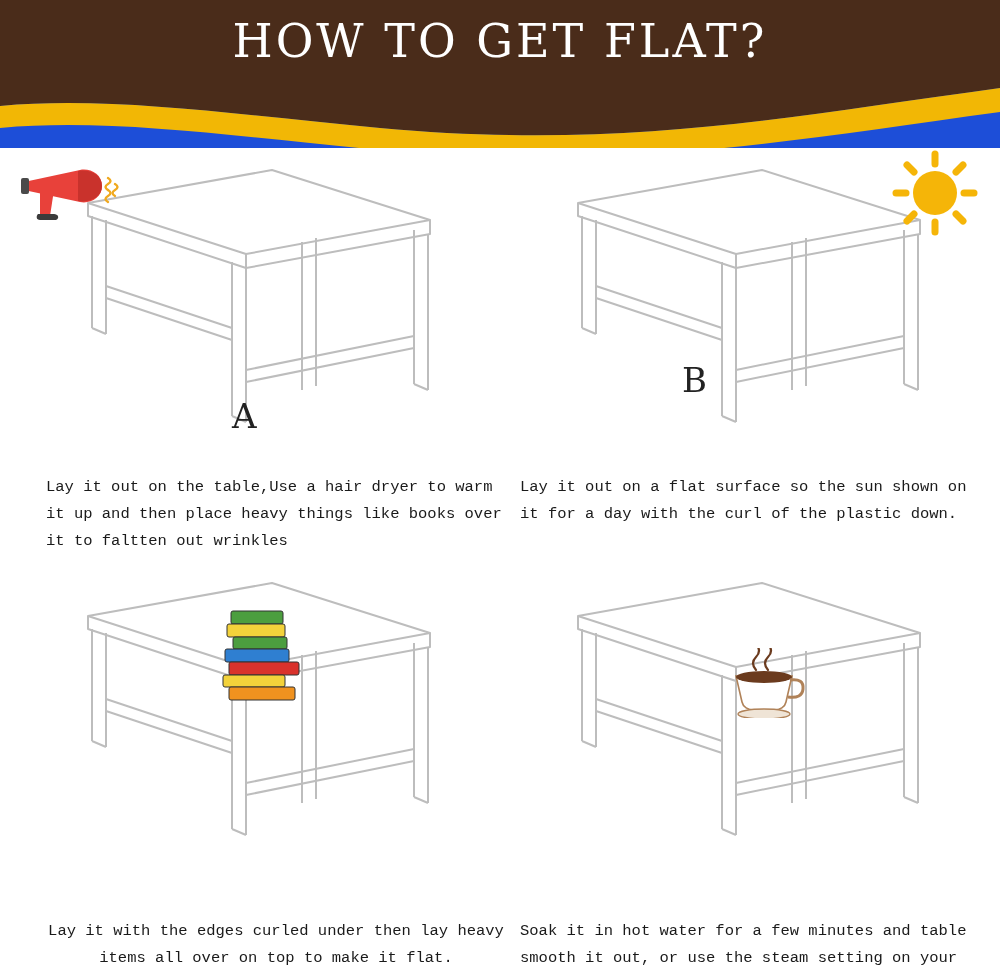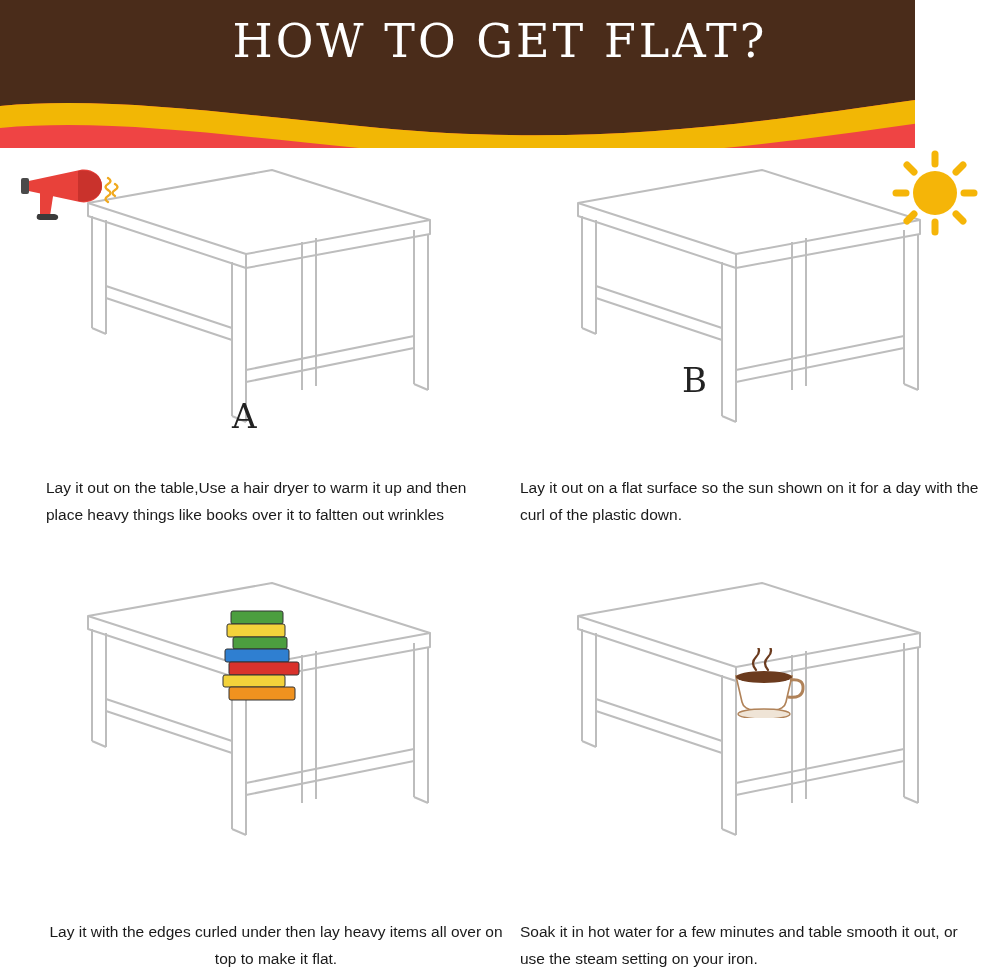--- a/index.html
+++ b/index.html
@@ -11,24 +11,24 @@
     height: 974px;
     background: #ffffff;
     font-family: "Liberation Serif", serif;
     overflow: hidden;
     position: relative;
   }
 
   
   .header {
     position: relative;
-    width: 915px;
+    width: 1000px;
     height: 148px;
     overflow: hidden;
-    background: #ef4444;
+    background: #1d4ed8;
   }
   .header-bg {
     position: absolute;
     top: 0; left: 0;
     width: 1000px;
     height: 148px;
   }
   .header-title {
     position: absolute;
     top: 14px;
@@ -72,21 +72,21 @@
     font-family: "DejaVu Serif", serif;
     font-size: 34px;
     color: #222222;
     font-weight: 400;
   }
   .panel.tl .panel-letter { left: 222px; top: 398px; }
   .panel.tr .panel-letter { left: 172px; top: 362px; }
 
   .caption {
     position: absolute;
-    font-family: Liberation Sans, sans-serif;
+    font-family: Liberation Mono, monospace;
     font-size: 15.5px;
     color: #1a1a1a;
     line-height: 1.75;
     width: 460px;
   }
 
   
   .cap-a { left: 46px;  top: 474px; }
   .cap-b { left: 520px; top: 474px; }
   .cap-c { left: 46px;  top: 918px; text-align: center; }

